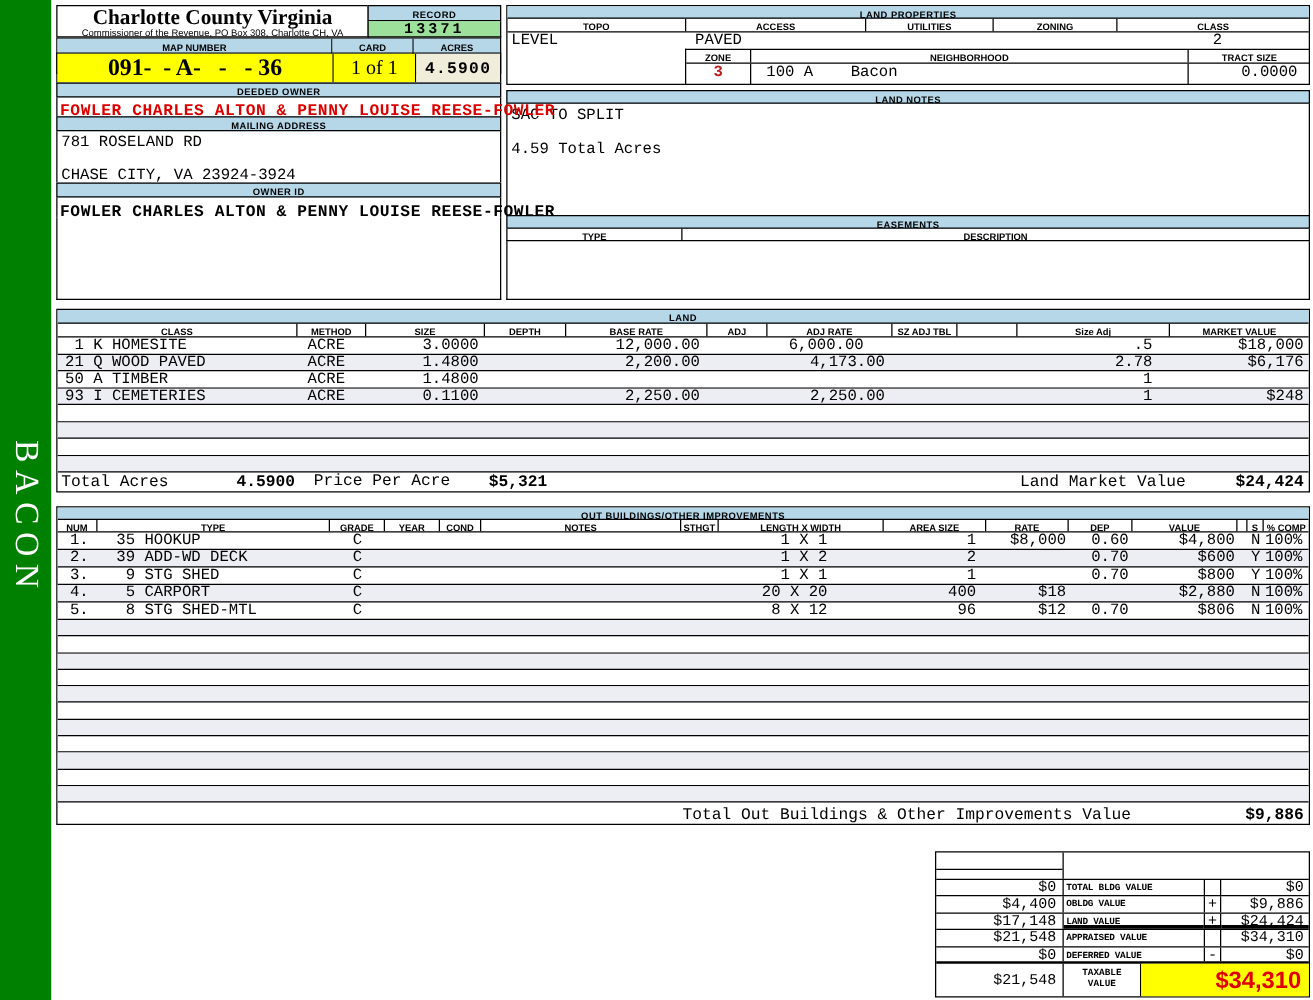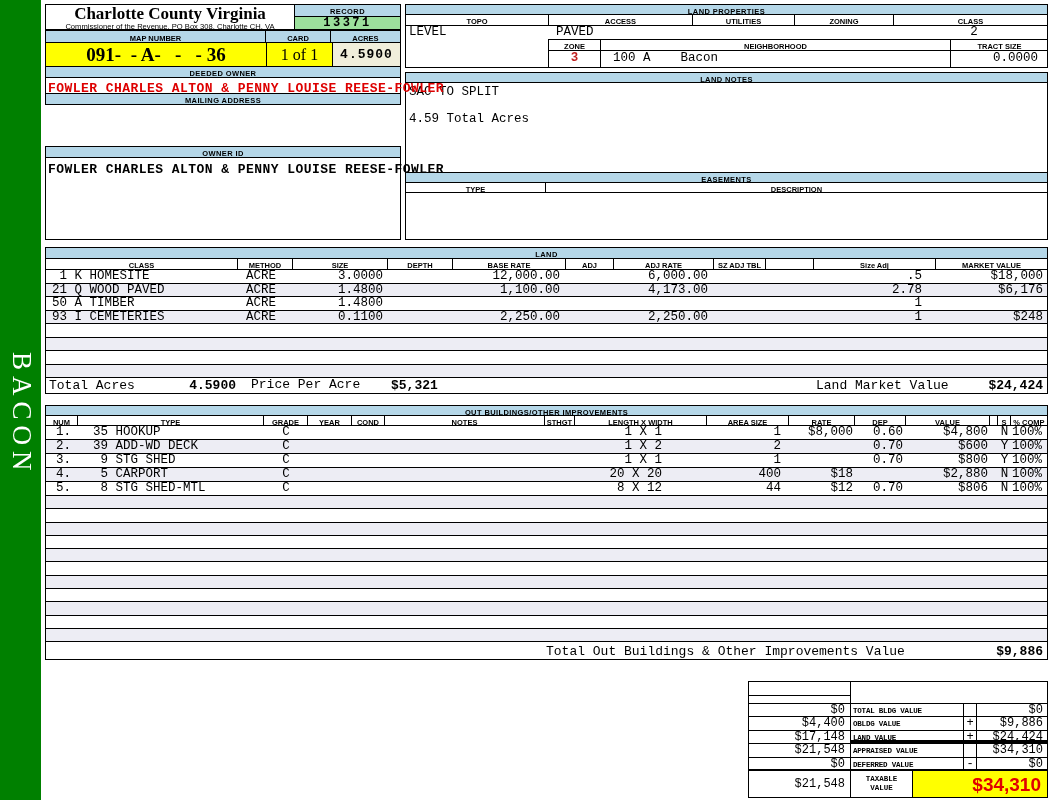--- a/index.html
+++ b/index.html
@@ -78,20 +78,24 @@
       <div style="width:65px;background:#ffff00;border-right:1px solid #000;text-align:center;font:16px/23px 'Liberation Serif',serif;">1 of 1</div>
       <div style="flex:1;background:#f0eedb;text-align:center;font:bold 13px/23px 'Liberation Mono',monospace;letter-spacing:1px;">4.5900</div>
     </div>
 
     <div class="abs bar" style="left:0;top:62px;width:356px;height:12px;">DEEDED OWNER</div>
     <div class="abs" style="left:0;top:74px;width:356px;height:15px;border-left:1px solid #000;border-right:1px solid #000;overflow:visible;z-index:9;">
       <span class="ownertext" style="position:relative;left:2px;top:1px;color:#dd0000;z-index:9;">FOWLER CHARLES ALTON &amp; PENNY LOUISE REESE-FOWLER</span>
     </div>
 
     <div class="abs bar" style="left:0;top:89px;width:356px;height:12px;">MAILING ADDRESS</div>
+    <div class="abs mono125" style="left:0;top:101px;width:356px;height:41px;border-left:1px solid #000;border-right:1px solid #000;">
+      <div style="position:absolute;left:3px;top:2px;white-space:nowrap;">781 ROSELAND RD</div>
+      <div style="position:absolute;left:3px;top:28px;white-space:nowrap;">CHASE CITY, VA 23924-3924</div>
+    </div>
 
     <div class="abs bar" style="left:0;top:142px;width:356px;height:12px;">OWNER ID</div>
     <div class="abs" style="left:0;top:154px;width:356px;height:16px;border-left:1px solid #000;border-right:1px solid #000;overflow:visible;z-index:8;">
       <span class="ownertext" style="position:relative;left:2px;top:2px;color:#000;z-index:8;">FOWLER CHARLES ALTON &amp; PENNY LOUISE REESE-FOWLER</span>
     </div>
     <div class="abs" style="left:0;top:170px;width:356px;height:66px;border-left:1px solid #000;border-right:1px solid #000;border-bottom:1px solid #000;"></div>
   </div>
 
   <div class="abs" style="left:405px;top:4px;width:643px;height:236px;">
 
@@ -156,32 +160,32 @@
       <div class="hc last">MARKET VALUE</div>
     </div>
 
     <div class="dr h135">
       <div style="width:192px;padding-left:6px;"> 1 K HOMESITE</div>
       <div style="width:55px;padding-left:8px;">ACRE</div>
       <div class="rt" style="width:95px;padding-right:5px;">3.0000</div>
       <div style="width:65px;"></div>
       <div class="rt" style="width:113px;padding-right:6px;">12,000.00</div>
       <div style="width:48px;"></div>
-      <div class="rt" style="width:100px;padding-right:6px;">6,000.00</div>
+      <div class="rt" style="width:100px;padding-right:6px;text-align:center;">6,000.00</div>
       <div style="width:52px;"></div>
       <div style="width:48px;"></div>
       <div class="rt" style="width:122px;padding-right:14px;">.5</div>
       <div class="rt" style="flex:1;padding-right:4px;">$18,000</div>
     </div>
     <div class="dr h135 alt">
       <div style="width:192px;padding-left:6px;">21 Q WOOD PAVED</div>
       <div style="width:55px;padding-left:8px;">ACRE</div>
       <div class="rt" style="width:95px;padding-right:5px;">1.4800</div>
       <div style="width:65px;"></div>
-      <div class="rt" style="width:113px;padding-right:6px;">1,100.00</div>
+      <div class="rt" style="width:113px;padding-right:6px;">2,200.00</div>
       <div style="width:48px;"></div>
       <div class="rt" style="width:100px;padding-right:6px;">4,173.00</div>
       <div style="width:52px;"></div>
       <div style="width:48px;"></div>
       <div class="rt" style="width:122px;padding-right:14px;">2.78</div>
       <div class="rt" style="flex:1;padding-right:4px;">$6,176</div>
     </div>
     <div class="dr h135">
       <div style="width:192px;padding-left:6px;">50 A TIMBER</div>
       <div style="width:55px;padding-left:8px;">ACRE</div>
@@ -313,21 +317,21 @@
     </div>
     <div class="dr h14">
       <div class="rt" style="width:32px;padding-right:7px;">5.</div>
       <div style="width:186px;padding-left:15px;"> 8 STG SHED-MTL</div>
       <div class="ct" style="width:44px;">C</div>
       <div style="width:44px;"></div>
       <div style="width:33px;"></div>
       <div style="width:160px;"></div>
       <div style="width:30px;"></div>
       <div class="rt" style="width:132px;padding-right:45px;">8 X 12</div>
-      <div class="rt" style="width:82px;padding-right:8px;">44</div>
+      <div class="rt" style="width:82px;padding-right:8px;">96</div>
       <div class="rt" style="width:66px;padding-right:2px;">$12</div>
       <div class="rt" style="width:51px;padding-right:3px;">0.70</div>
       <div class="rt" style="width:84px;padding-right:2px;">$806</div>
       <div style="width:8px;"></div>
       <div class="ct" style="width:13px;">N</div>
       <div class="rt" style="flex:1;padding-right:5px;">100%</div>
     </div>
 
     <div class="dr h133 alt"></div>
     <div class="dr h133"></div>

